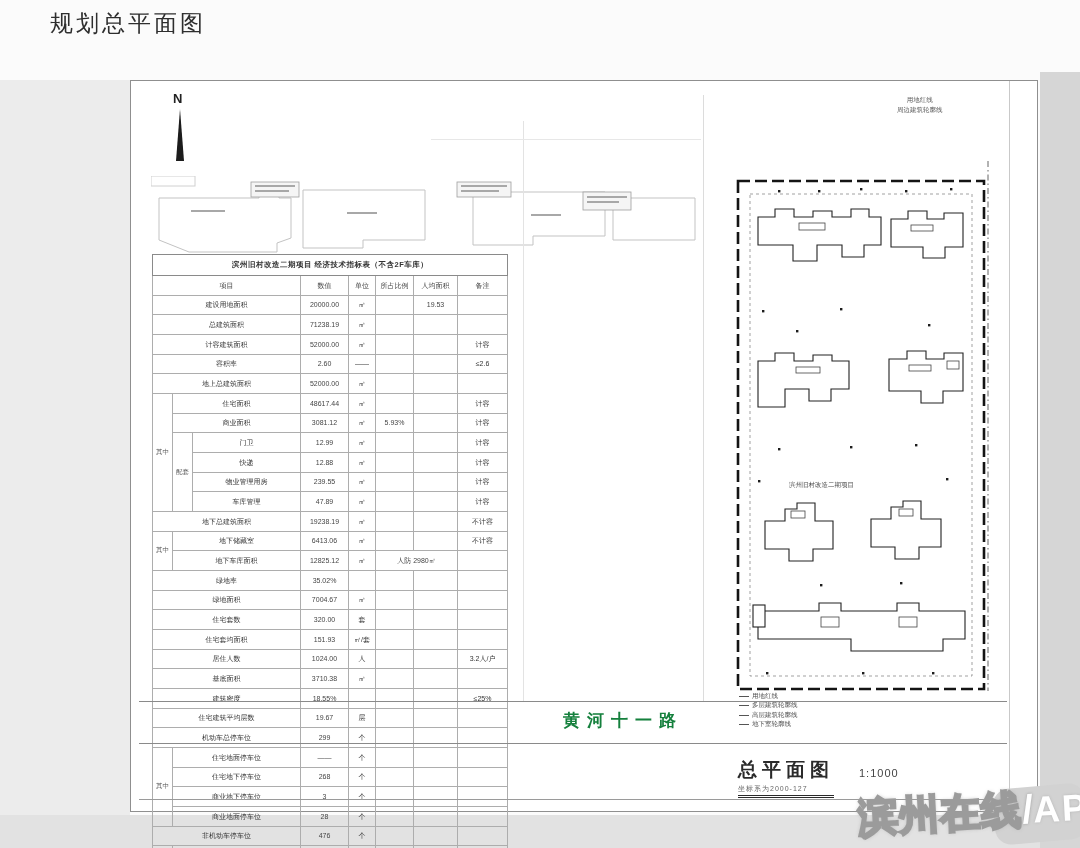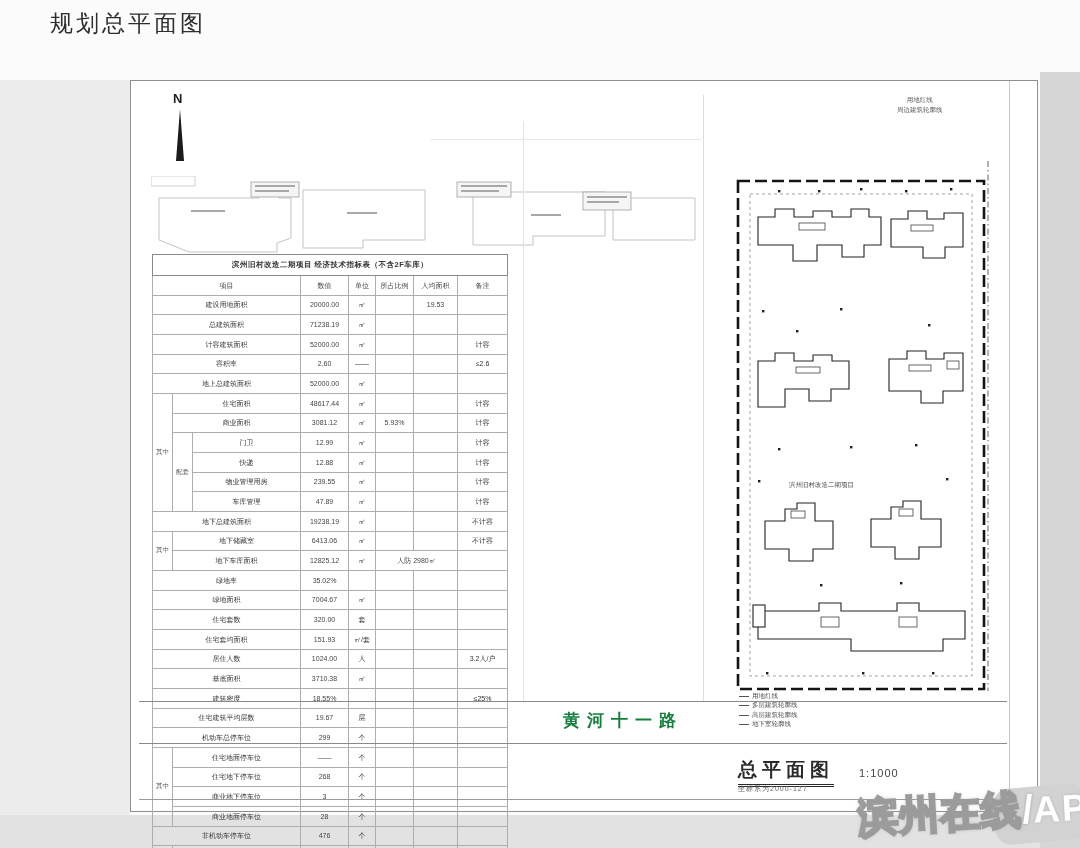--- a/index.html
+++ b/index.html
@@ -51,21 +51,21 @@
 
   
   .legend-tr{position:absolute;left:766px;top:14px;font-size:6.5px;color:#555;
     text-align:center;line-height:1.6;}
   .legend-bl{position:absolute;left:608px;top:610px;font-size:6.5px;color:#4c4c4c;line-height:1.45;}
   .legend-bl .li::before{content:"";display:inline-block;width:10px;height:1px;
     background:#555;vertical-align:middle;margin-right:3px;}
 
   
   .plan-title{position:absolute;left:607px;top:676px;font-size:19px;font-weight:bold;
-    letter-spacing:5px;color:#2a2a2a;border-bottom:3px double #2a2a2a;padding-bottom:1px;}
+    letter-spacing:5px;color:#2a2a2a;border-bottom:3px double #2a2a2a;padding-bottom:12px;}
   .plan-scale{position:absolute;left:728px;top:686px;font-size:11px;color:#444;letter-spacing:1px;text-align:right;}
   .plan-sub{position:absolute;left:607px;top:703px;font-size:7px;color:#666;letter-spacing:1px;}
 
   
   .wm-blob{position:absolute;left:994px;top:786px;width:92px;height:56px;background:#d2d2d2;
     border-radius:16px;transform:rotate(-5deg);z-index:9;}
   .wm{position:absolute;left:858px;top:784px;z-index:10;transform:rotate(-3deg);
     white-space:nowrap;font-weight:bold;}
   .wm .cn{font-size:40px;color:#ffffff;letter-spacing:1px;
     -webkit-text-stroke:2.5px #9b9b9b;text-shadow:0 0 4px #aaa;}

